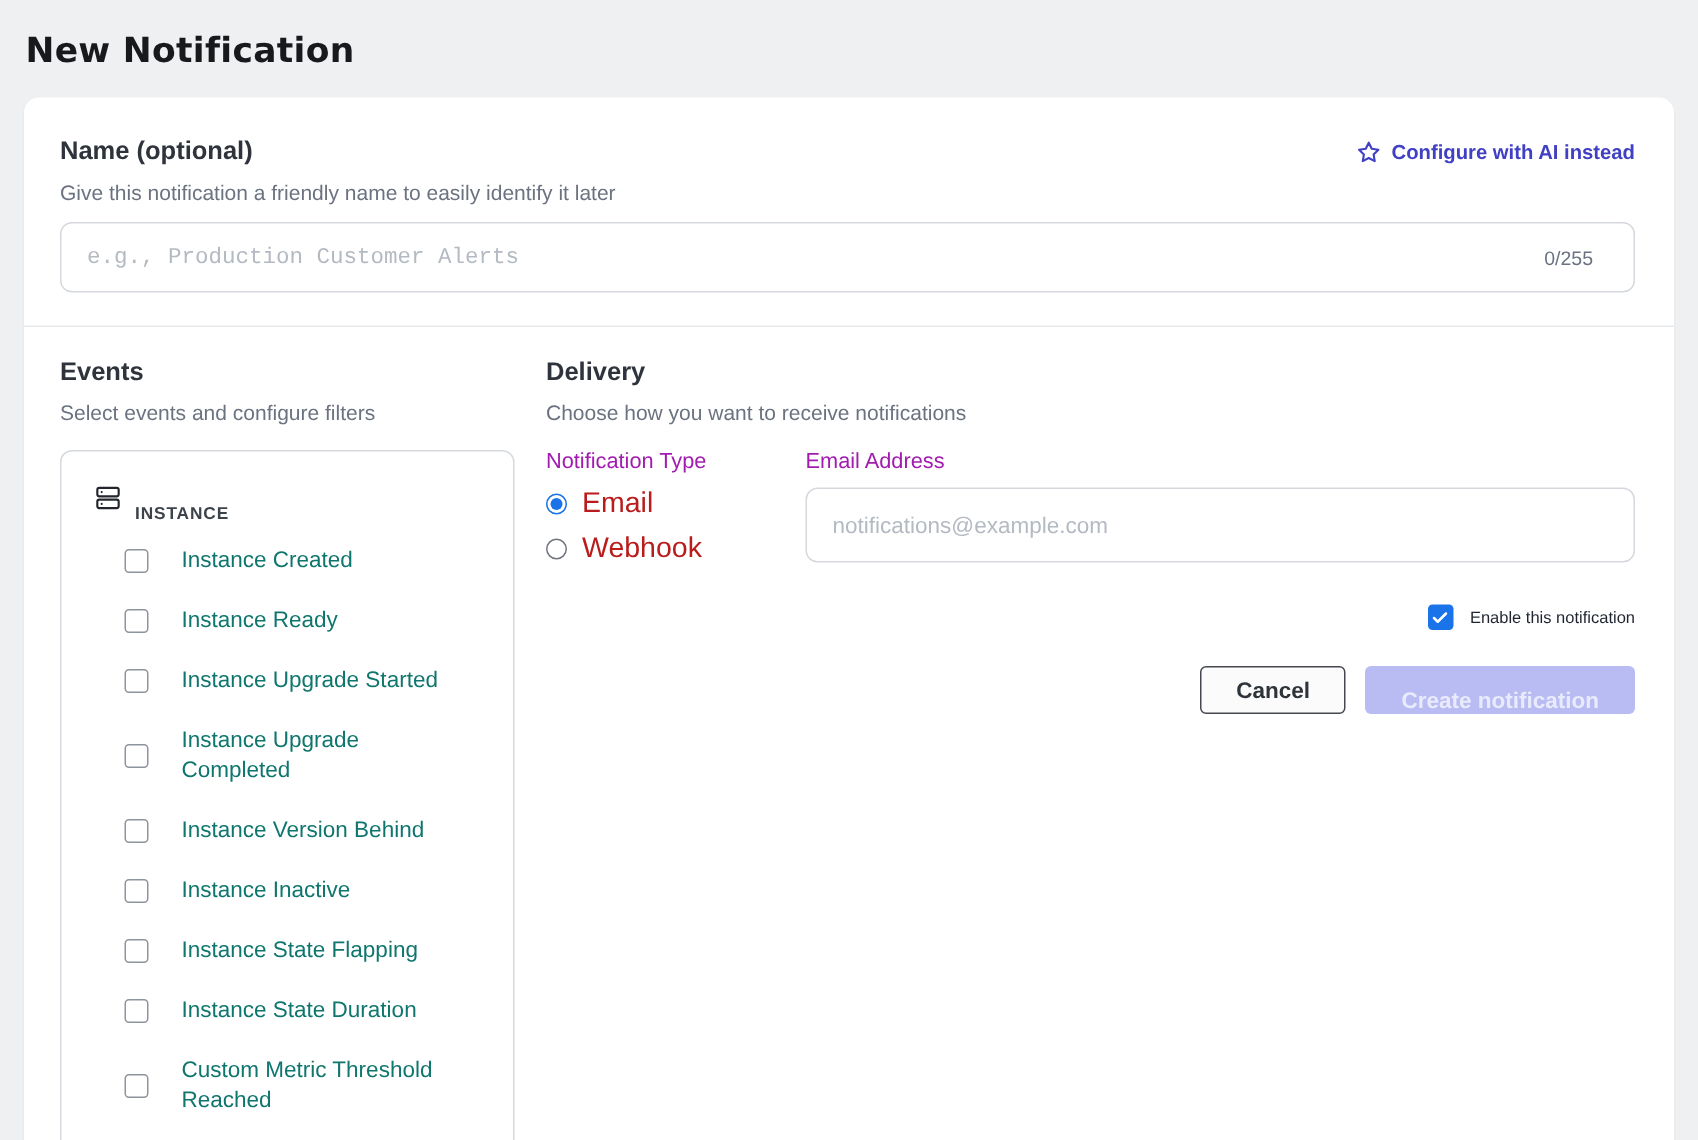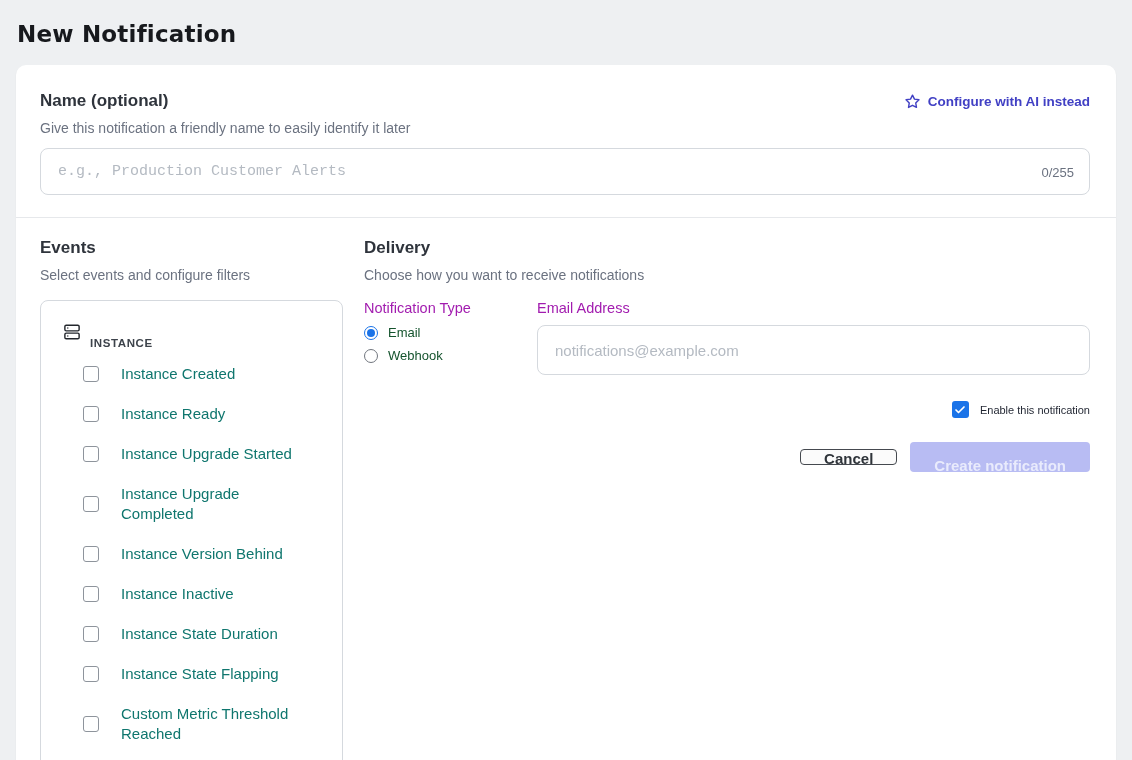--- a/index.html
+++ b/index.html
@@ -37,21 +37,21 @@
   .text-input {
     width:100%; height:47px;
     border:1px solid #d5d9de; border-radius:8px;
     padding:0 60px 0 17px;
     font-size:15px; color:#1f2937;
     font-family:Liberation Mono, monospace;
     outline:none; background:#fff;
   }
   .text-input::placeholder { color:#b4bac2; }
   .char-counter {
-    position:absolute; right:16px; top:50%; transform:translateY(-50%);
+    position:absolute; right:28px; top:50%; transform:translateY(-50%);
     font-size:13px; color:#6b7280;
   }
   .divider { border:none; border-top:1px solid #e6e8eb; }
   .card-section-main { display:flex; padding:20px 26px 24px 24px; }
   .events-col { width:303px; flex:none; }
   .delivery-col { flex:1; margin-left:21px; }
 
   .events-panel {
     margin-top:17px;
     border:1px solid #d5d9de; border-radius:8px;
@@ -81,40 +81,40 @@
   .radio {
     width:14px; height:14px; border-radius:50%; flex:none; cursor:pointer;
     border:1.5px solid #71767e; background:#fff; position:relative;
   }
   .radio.selected { border-color:#1a73e8; }
   .radio.selected::after {
     content:""; position:absolute; left:50%; top:50%;
     width:8px; height:8px; border-radius:50%;
     background:#1a73e8; transform:translate(-50%,-50%);
   }
-  .radio-label { font-size:13px; color:#14532d; }
+  .radio-label { font-size:19px; color:#b91c1c; }
   .email-col { flex:1; }
   .email-input {
     width:100%; height:50px; margin-top:9px;
     border:1px solid #d5d9de; border-radius:8px;
     padding:0 17px; font-size:15px; color:#1f2937;
     font-family:"Liberation Sans", sans-serif; outline:none;
   }
   .email-input::placeholder { color:#b4bac2; }
 
   .enable-row { display:flex; justify-content:flex-end; align-items:center; gap:11px; margin-top:26px; }
   .checkbox-checked {
     width:17px; height:17px; border-radius:3px; flex:none; cursor:pointer;
     background:#1a73e8; display:flex; align-items:center; justify-content:center;
   }
   .enable-label { font-size:11px; color:#1f2430; }
 
   .buttons-row { display:flex; justify-content:flex-end; align-items:center; gap:13px; margin-top:24px; }
   .btn { font-family:"Liberation Sans", sans-serif; font-weight:700; font-size:15px;
-         border-radius:4px; height:16px; cursor:pointer; }
+         border-radius:4px; height:32px; cursor:pointer; }
   .btn-cancel {
     background:#fbfbfb; color:#2f343a;
     border:1.5px solid #45494f; padding:0 23px;
   }
   .btn-create {
     background:#b8bcf3; color:#e9ebfc;
     border:none; padding:15px 24px; cursor:default;
   }
 </style>
 </head>
@@ -180,25 +180,25 @@
           <div class="event-row">
             <span class="checkbox"></span>
             <span class="event-label">Instance Version Behind</span>
           </div>
           <div class="event-row">
             <span class="checkbox"></span>
             <span class="event-label">Instance Inactive</span>
           </div>
           <div class="event-row">
             <span class="checkbox"></span>
+            <span class="event-label">Instance State Flapping</span>
+          </div>
+          <div class="event-row">
+            <span class="checkbox"></span>
             <span class="event-label">Instance State Duration</span>
-          </div>
-          <div class="event-row">
-            <span class="checkbox"></span>
-            <span class="event-label">Instance State Flapping</span>
           </div>
           <div class="event-row">
             <span class="checkbox"></span>
             <span class="event-label">Custom Metric Threshold Reached</span>
           </div>
         </div>
 
         <div class="group-header">
           <svg width="18" height="18" viewBox="0 0 24 24" fill="none" stroke="currentColor" stroke-width="1.7" stroke-linecap="round" stroke-linejoin="round">
             <path d="M21 16V8a2 2 0 0 0-1-1.73l-7-4a2 2 0 0 0-2 0l-7 4A2 2 0 0 0 3 8v8a2 2 0 0 0 1 1.73l7 4a2 2 0 0 0 2 0l7-4A2 2 0 0 0 21 16z"></path>

